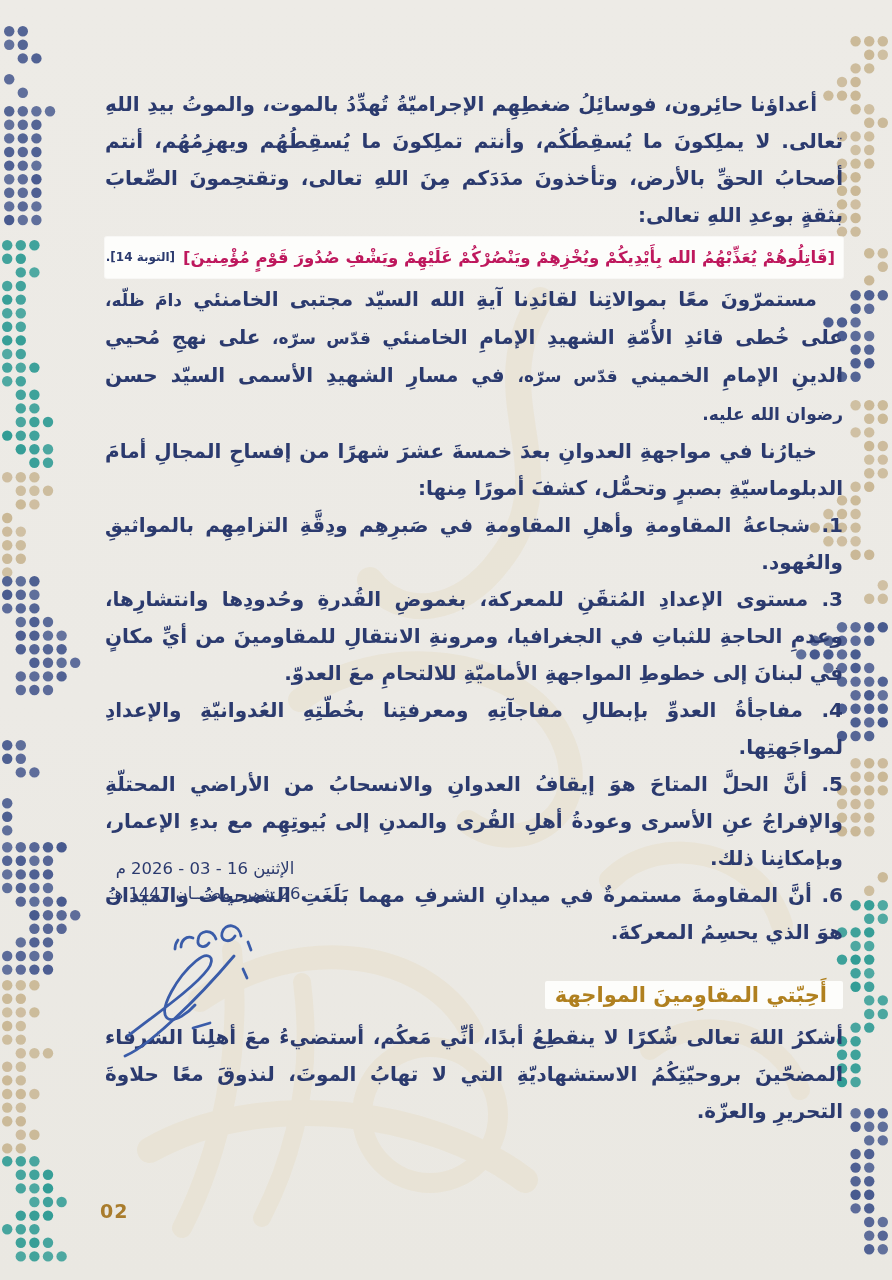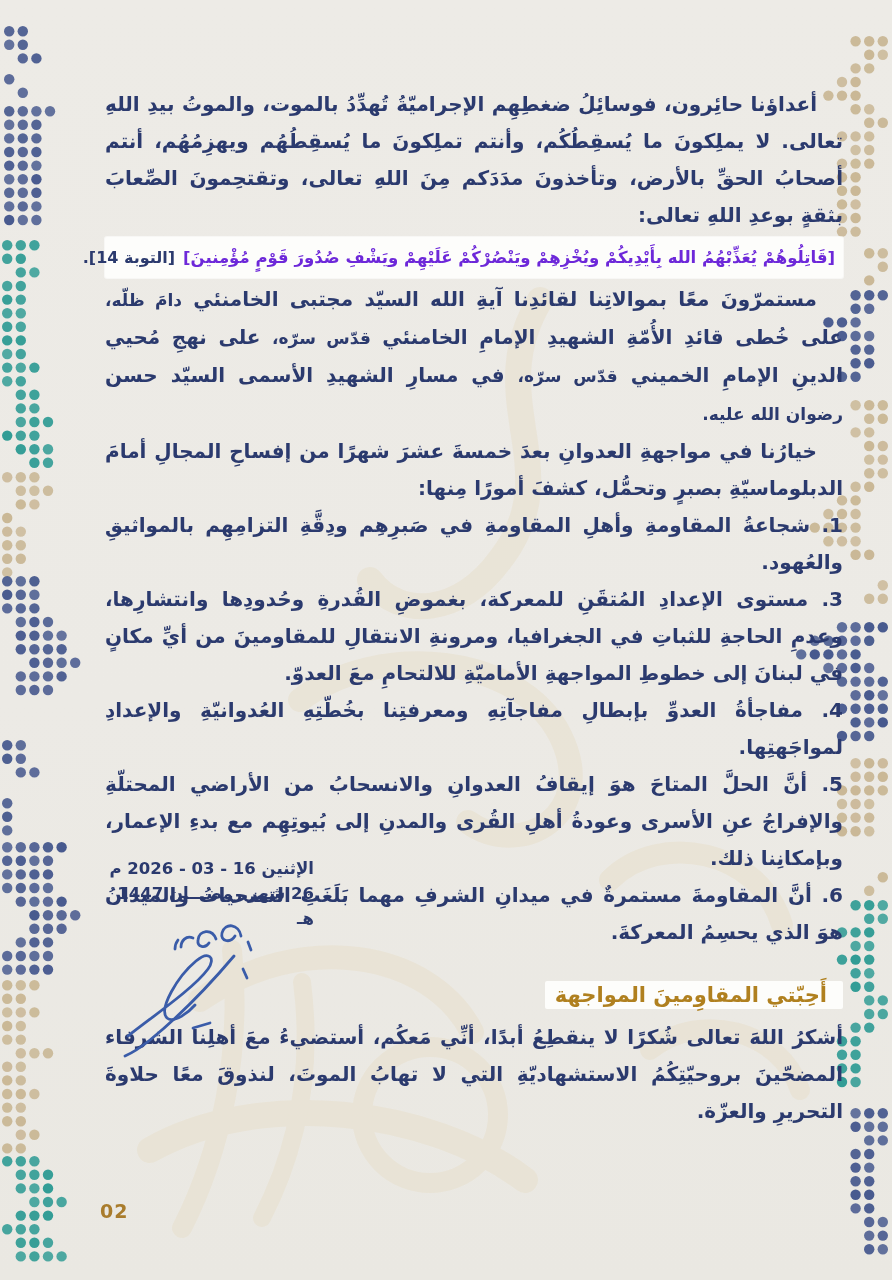--- a/index.html
+++ b/index.html
@@ -18,29 +18,29 @@
     color:#2B3A6E;font-weight:bold;font-size:20px;line-height:37px;
   }
   .para{margin:0;}
   .indent{text-indent:26px;}
   .small{font-size:17px;font-weight:bold;}
   .verse{
     display:flex;justify-content:space-between;align-items:center;
     background:#FDFDFB;padding:2px 8px;margin:3px 0;border-radius:2px;
     box-shadow:0 0 0 1px rgba(255,255,255,.6);
   }
-  .verse-text{color:#6d28d9;font-size:16.5px;white-space:nowrap;line-height:26px;}
-  .verse-cite{color:#2B3A6E;font-size:16px;white-space:nowrap;margin-right:8px;}
+  .verse-text{color:#be185d;font-size:16.5px;white-space:nowrap;line-height:26px;}
+  .verse-cite{color:#2B3A6E;font-size:12px;white-space:nowrap;margin-right:8px;}
   .heading{margin:28px 0 8px;color:#B0801F;font-size:21px;text-align:right;line-height:32px;}
   .heading-inner{background:#FDFDFB;padding:2px 16px 2px 10px;border-radius:2px;}
   
   .date-block{
     position:absolute;top:856px;left:96px;width:218px;
-    direction:rtl;text-align:right;
-    color:#2B3A6E;font-weight:bold;font-size:16.5px;line-height:25px;
+    direction:rtl;text-align:center;
+    color:#2B3A6E;font-weight:normal;font-size:16.5px;line-height:25px;
   }
   
   .page-number{
     position:absolute;left:100px;top:1200px;
     color:#A97C2C;font-weight:bold;font-size:19px;letter-spacing:1px;direction:ltr;
   }
   
   .signature{position:absolute;left:92px;top:912px;}
 </style>
 </head>

